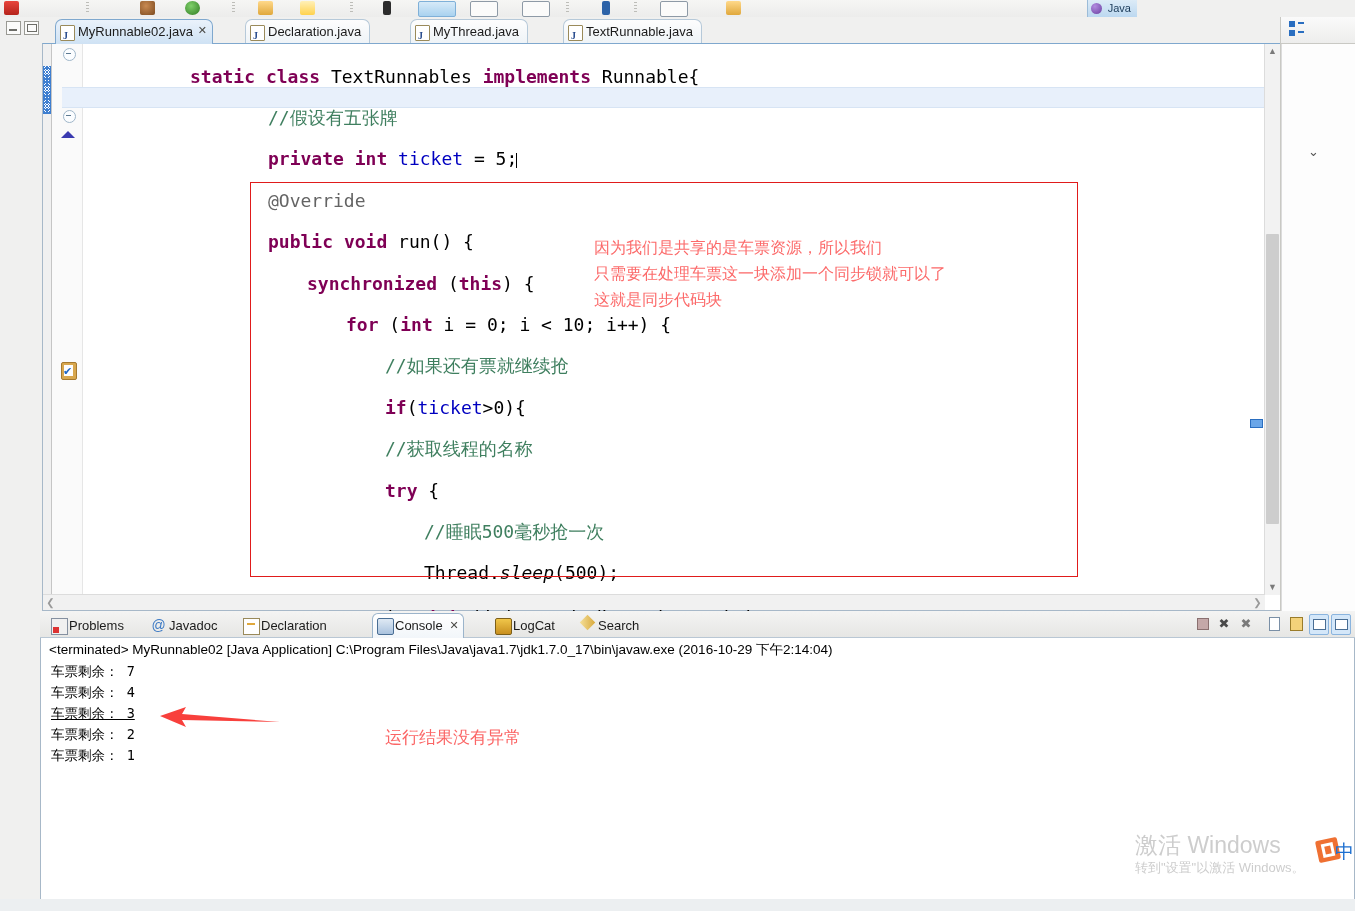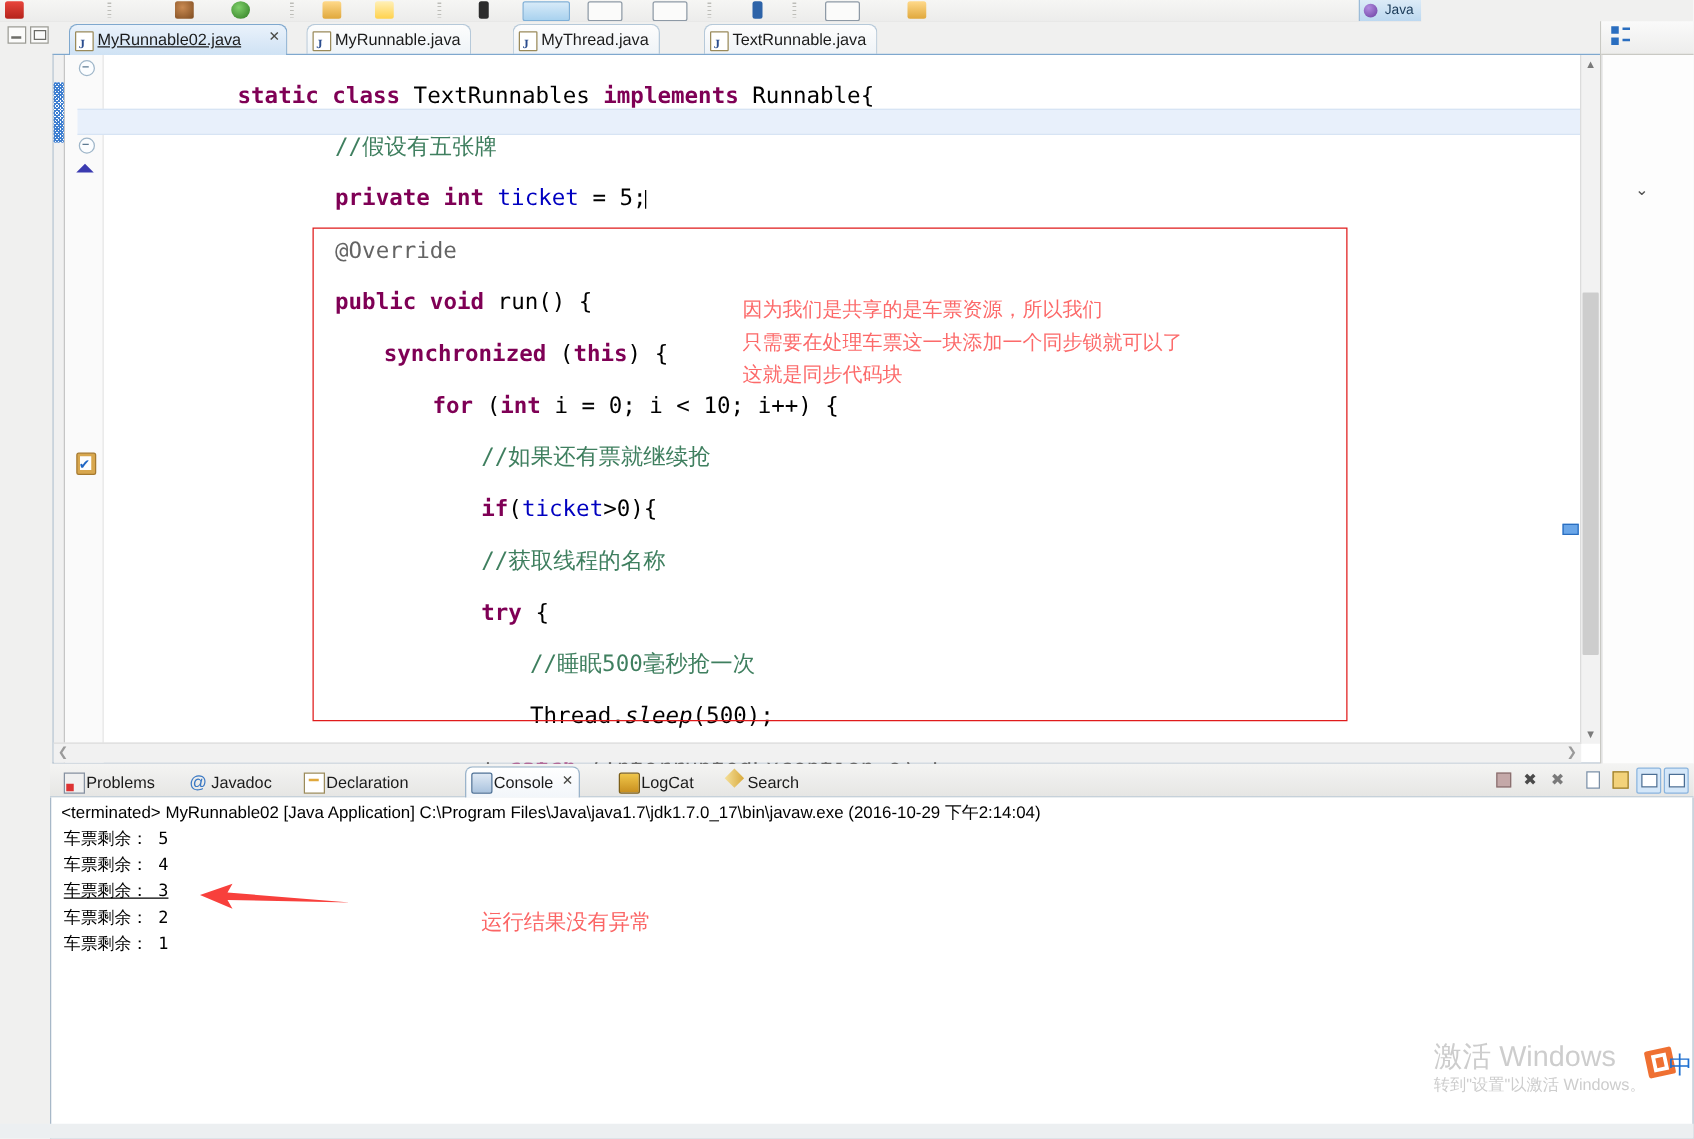--- a/index.html
+++ b/index.html
@@ -66,21 +66,21 @@
     background:#ffffff;border:1px solid #9a8a5a;border-radius:1px;
   }
   .tab .jico:after{
     content:"J";position:absolute;left:2px;top:-2px;font-size:10px;
     color:#2a4d8f;font-family:"Liberation Serif",serif;font-weight:bold;
   }
   .tab .closex{
     position:absolute;right:4px;top:5px;width:11px;height:11px;
     color:#4a4a46;font-size:11px;line-height:11px;text-align:center;
   }
-  .tab.active{padding-right:36px;text-decoration:underline;}
+  .tab.active{padding-right:19px;}
 
   
   .edbody{
     position:absolute;left:42px;top:26px;width:1239px;height:568px;
     background:#fff;border:1px solid #a7b8c8;border-top-color:#7fa8ce;
     box-sizing:border-box;
   }
   .gutter{
     position:absolute;left:0;top:0;width:18px;height:100%;
     background:#f4f4f4;border-right:1px solid #dcdcdc;
@@ -250,21 +250,21 @@
 
   .arrow-red{position:absolute;left:160px;top:706px;width:120px;height:24px;}
   .annot-console{
     position:absolute;left:385px;top:726px;
     color:#fb6565;font-size:17px;
     font-family:"DejaVu Sans","Liberation Sans",sans-serif;
   }
 
   
   .wm{
-    position:absolute;right:8px;bottom:34px;width:200px;text-align:left;
+    position:absolute;right:20px;bottom:34px;width:200px;text-align:left;
     color:#c9c9c9;pointer-events:none;
   }
   .wm .l1{font-size:23px;line-height:27px;color:#cdcdcd;}
   .wm .l2{font-size:13px;line-height:18px;color:#cdcdcd;}
   .ime{
     position:absolute;right:4px;bottom:46px;width:34px;height:28px;
   }
   .ime .sq{
     position:absolute;left:0;top:2px;width:22px;height:22px;background:#ef7032;
     transform:rotate(-12deg);border-radius:2px;
@@ -319,21 +319,21 @@
     </div>
 
     <div class="tabbar">
       <div class="tab active" style="left:0px;">
         <span class="jico"></span>
         <span>MyRunnable02.java</span>
         <span class="closex">✕</span>
       </div>
       <div class="tab" style="left:190px;">
         <span class="jico"></span>
-        <span>MyRunnable.java</span>
+        <span>Declaration.java</span>
       </div>
       <div class="tab" style="left:355px;">
         <span class="jico"></span>
         <span>MyThread.java</span>
       </div>
       <div class="tab" style="left:508px;">
         <span class="jico"></span>
         <span>TextRunnable.java</span>
       </div>
     </div>
@@ -467,21 +467,21 @@
           <i style="position:absolute;left:3px;top:4px;width:11px;height:9px;background:#fff;border:1px solid #4a6e94;display:block;"></i>
         </span>
         <span class="cvt on" style="left:138px;">
           <i style="position:absolute;left:3px;top:4px;width:11px;height:9px;background:#fff;border:1px solid #4a6e94;display:block;"></i>
         </span>
       </div>
     </div>
 
     <div class="cv-body">
       <div class="cv-text" style="top:1px;">&lt;terminated&gt; MyRunnable02 [Java Application] C:\Program Files\Java\java1.7\jdk1.7.0_17\bin\javaw.exe (2016-10-29 下午2:14:04)</div>
-      <div class="cv-mono" style="position:absolute;left:10px;top:23px;">车票剩余： 5</div>
+      <div class="cv-mono" style="position:absolute;left:10px;top:23px;">车票剩余： 7</div>
       <div class="cv-mono" style="position:absolute;left:10px;top:44px;">车票剩余： 4</div>
       <div class="cv-mono" style="position:absolute;left:10px;top:65px;text-decoration:underline;">车票剩余： 3</div>
       <div class="cv-mono" style="position:absolute;left:10px;top:86px;">车票剩余： 2</div>
       <div class="cv-mono" style="position:absolute;left:10px;top:107px;">车票剩余： 1</div>
     </div>
   </div>
 
   <svg class="arrow-red" viewBox="0 0 120 24" style="left:160px;top:704px;width:120px;height:24px;">
     <polygon points="0,12 26,3 22,10 120,18 22,16 26,23" fill="#f8403c"></polygon>
   </svg>

